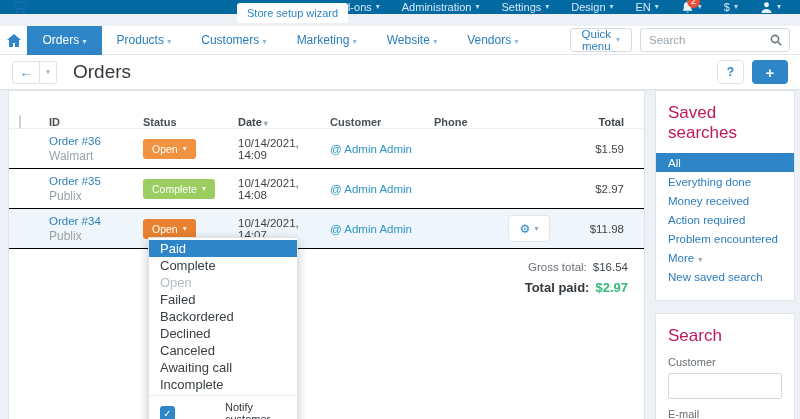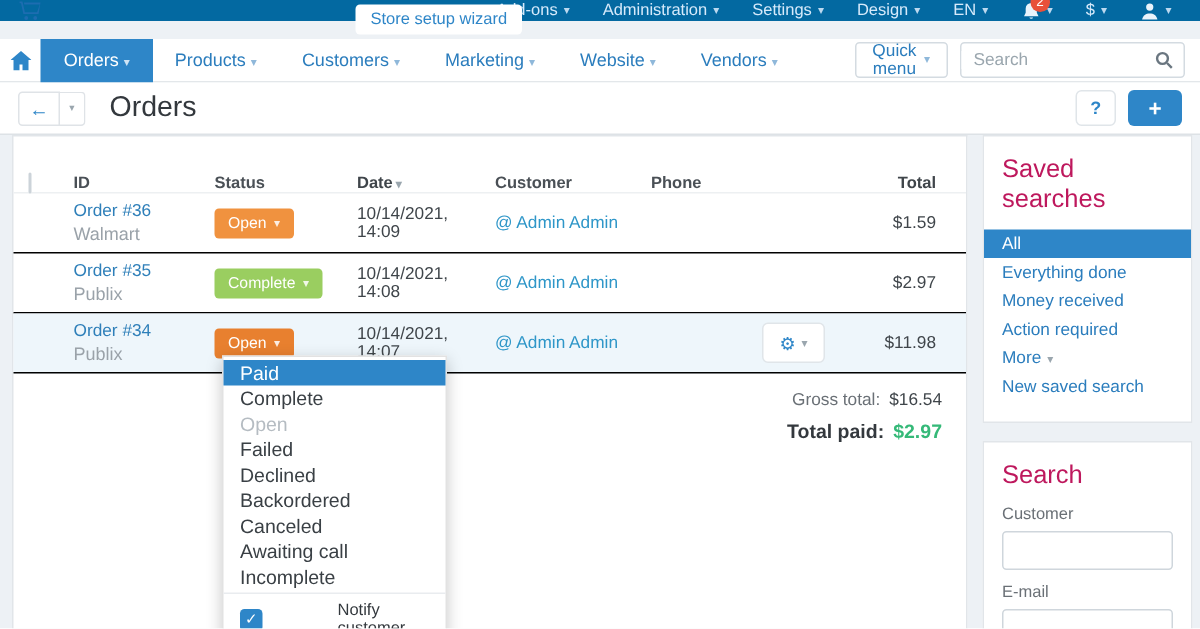--- a/index.html
+++ b/index.html
@@ -258,42 +258,43 @@
       <div class="paid-line"><span>Total paid:</span><span class="val">$2.97</span></div>
     </div>
   </section>
 
   <div class="status-dropdown">
     <div class="dd-list">
       <div class="dd-item highlighted">Paid</div>
       <div class="dd-item">Complete</div>
       <div class="dd-item disabled">Open</div>
       <div class="dd-item">Failed</div>
+      <div class="dd-item">Backordered</div>
       <div class="dd-item">Declined</div>
-      <div class="dd-item">Backordered</div>
       <div class="dd-item">Canceled</div>
       <div class="dd-item">Awaiting call</div>
       <div class="dd-item">Incomplete</div>
     </div>
     <div class="dd-check-row">
       <span class="checkbox-on">
           <span>✓</span>
         </span>
       <span class="dd-check-label">Notify customer</span>
     </div>
 
   </div>
 
   <aside class="sidebar">
     <div class="panel">
       <div class="panel-title">Saved searches</div>
       <div class="ss-item selected">All</div>
       <div class="ss-item">Everything done</div>
       <div class="ss-item">Money received</div>
       <div class="ss-item">Action required</div>
+      <div class="ss-item">Problem encountered</div>
       <div class="ss-item"><span>More</span><span class="caret">▾</span></div>
       <div class="ss-item">New saved search</div>
     </div>
     <div class="panel">
       <div class="panel-title">Search</div>
       <div class="field-label">Customer</div>
       <input class="field-input" type="text" value="" style="">
       <div class="field-label">E-mail</div>
       <input class="field-input" type="text" value="" style="">
       

